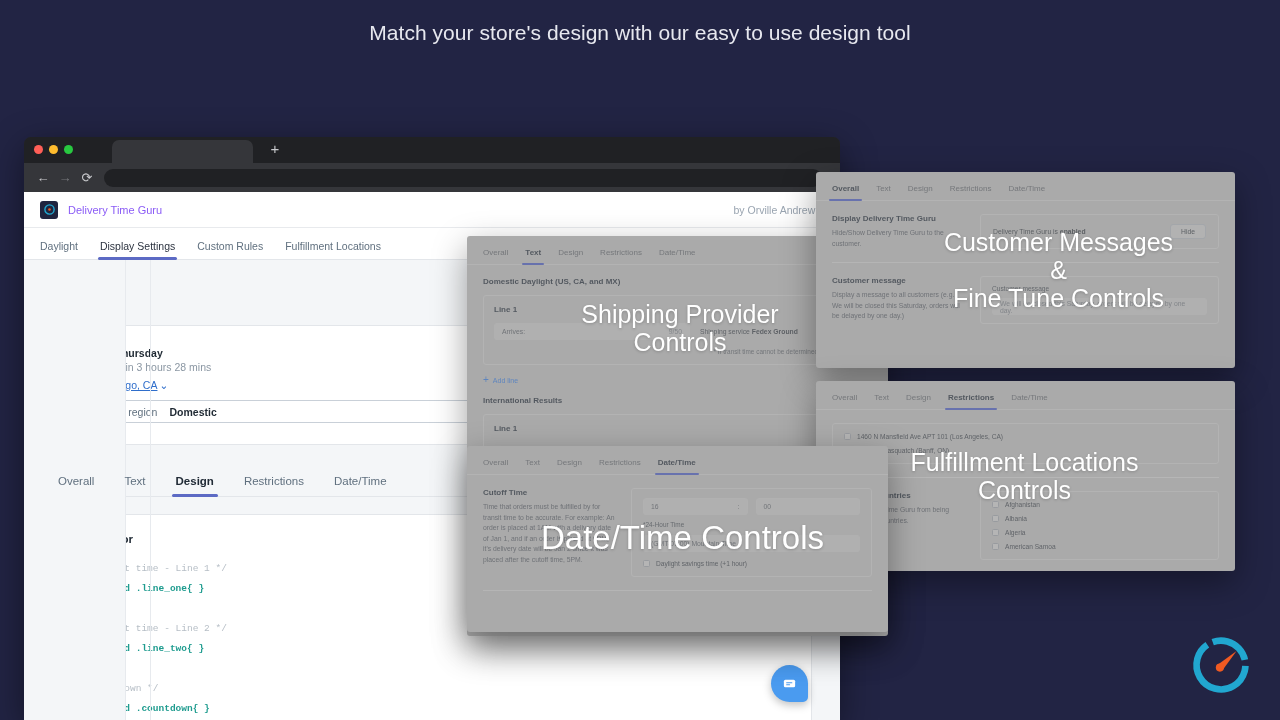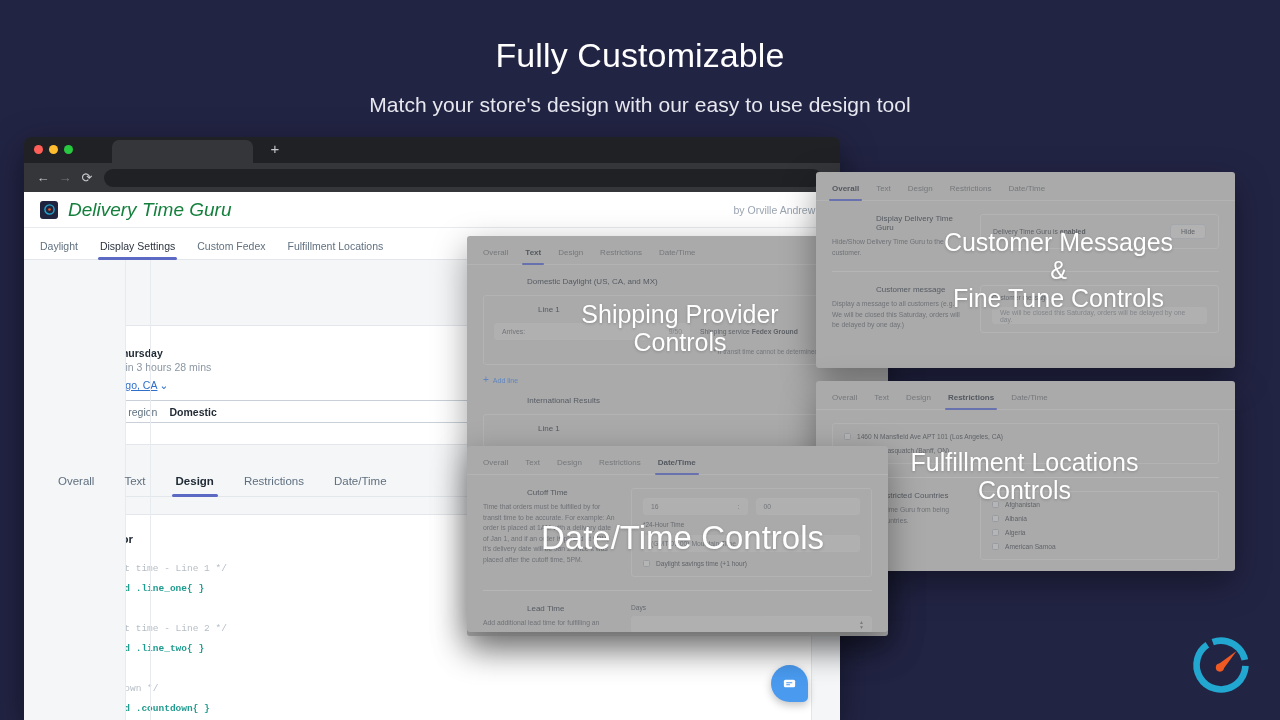--- a/index.html
+++ b/index.html
@@ -51,21 +51,21 @@
   .app-header {
     height:36px; background:#ffffff; border-bottom:1px solid #e8eaed;
     display:flex; align-items:center; padding:0 16px; justify-content:space-between;
   }
   .app-brand { display:flex; align-items:center; gap:10px; }
   .app-logo {
     width:18px; height:18px; border-radius:3px; background:#20243f;
     display:flex; align-items:center; justify-content:center; flex:0 0 auto;
   }
   .app-logo svg{display:block;}
-  .app-name { font-size:19px; color:#15803d;font-style:italic; }
+  .app-name { font-size:11px; color:#8b5cf6; }
   .app-by { font-size:10.5px; color:#9aa5b1; }
 
   .app-tabs { background:#fff; height:32px; display:flex; align-items:flex-end;
               padding:0 16px; gap:22px; border-bottom:1px solid #e3e6ea; }
   .app-tab { font-size:10.5px; color:#60707f; padding-bottom:7px; position:relative; }
   .app-tab.active { color:#2c3340; }
   .app-tab.active::after {
     content:""; position:absolute; left:-2px; right:-2px; bottom:-1px; height:3px;
     background:#5c6ac4; border-radius:2px;
   }
@@ -128,21 +128,21 @@
   .panel-inner { opacity:.62; }
   .p-tabs { display:flex; gap:17px; padding:12px 16px 0 16px; border-bottom:1px solid #b9b9b9; }
   .p-tab { font-size:8px; color:#55595f; padding-bottom:7px; position:relative; white-space:nowrap;}
   .p-tab.active { color:#1b2430; font-weight:bold; }
   .p-tab.active::after{
     content:""; position:absolute; left:-3px; right:-3px; bottom:-1px; height:2px;
     background:#3f4fb0; border-radius:2px;
   }
   .p-row { display:flex; padding:13px 16px 0 16px; gap:16px; }
   .p-left { width:132px; flex:0 0 132px; }
-  .p-h { font-size:8px; font-weight:normal; color:#1b2430;margin-left:44px; }
+  .p-h { font-size:8px; font-weight:bold; color:#1b2430; }
   .p-d { font-size:6.8px; color:#4a4f57; line-height:1.55; margin-top:5px; }
   .p-right { flex:1; min-width:0; }
   .p-box { border:1px solid #b9b9b9; border-radius:3px; padding:9px 10px; }
   .p-input {
     border:1px solid #b5b5b5; border-radius:3px; height:17px; background:#b4b4b4;
     font-size:6.8px; color:#4d5259; display:flex; align-items:center; padding:0 7px;
   }
   .p-divider { height:1px; background:#bdbdbd; margin:13px 16px 0 16px; }
   .p-chk { display:flex; align-items:center; gap:6px; margin-top:7px; }
   .p-chk:first-child { margin-top:0; }
@@ -160,21 +160,20 @@
     pointer-events:none;
   }
 
   
   .footer-logo { position:absolute; right:22px; bottom:18px; width:74px; height:74px; }
 </style>
 </head>
 <body>
 
 <div class="hero">
-  <div class="hero-title">Fully Customizable</div>
   <div class="hero-sub">Match your store's design with our easy to use design tool</div>
 </div>
 
 <div class="browser">
 
   <div class="tabbar">
     <div class="dots">
       <span class="dot r"></span>
       <span class="dot y"></span>
       <span class="dot g"></span>
@@ -201,21 +200,21 @@
           </svg>
         </span>
         <span class="app-name">Delivery Time Guru</span>
       </div>
       <div class="app-by">by Orville Andrew L</div>
     </div>
 
     <div class="app-tabs">
       <div class="app-tab">Daylight</div>
       <div class="app-tab active">Display Settings</div>
-      <div class="app-tab">Custom Fedex</div>
+      <div class="app-tab">Custom Rules</div>
       <div class="app-tab">Fulfillment Locations</div>
     </div>
 
     <div class="left-rail"></div>
     <div class="rail-line"></div>
 
     <div class="page-body">
       <div class="page-title">Design</div>
 
       <div class="card">
@@ -447,33 +446,20 @@
           <div class="p-chk" style="margin-top:8px;">
             <span class="p-chkbox"></span>
             <span class="p-chktext">Daylight savings time (+1 hour)</span>
           </div>
         </div>
       </div>
     </div>
 
     <div class="p-divider"></div>
 
-    <div class="p-row">
-      <div class="p-left">
-        <div class="p-h">Lead Time</div>
-        <div class="p-d">Add additional lead time for fulfilling an</div>
-      </div>
-      <div class="p-right">
-        <div style="font-size:6.6px; color:#3b4149;">Days</div>
-        <div class="p-input" style="margin-top:5px; justify-content:space-between;">
-          <span></span>
-          <span style="font-size:5px; line-height:5px; color:#5a5f66;">▲<br>▼</span>
-        </div>
-      </div>
-    </div>
   </div>
 </div>
 
 <div class="caption" style="left:525px; top:300px; width:310px; font-size:25px;">Shipping Provider<br>Controls</div>
 
 <div class="caption" style="left:896px; top:228px; width:325px; font-size:25px;">Customer Messages<br>&amp;<br>Fine Tune Controls</div>
 
 <div class="caption" style="left:862px; top:448px; width:325px; font-size:25px;">Fulfillment Locations<br>Controls</div>
 
 <div class="caption" style="left:520px; top:520px; width:325px; font-size:33px;">Date/Time Controls</div>

